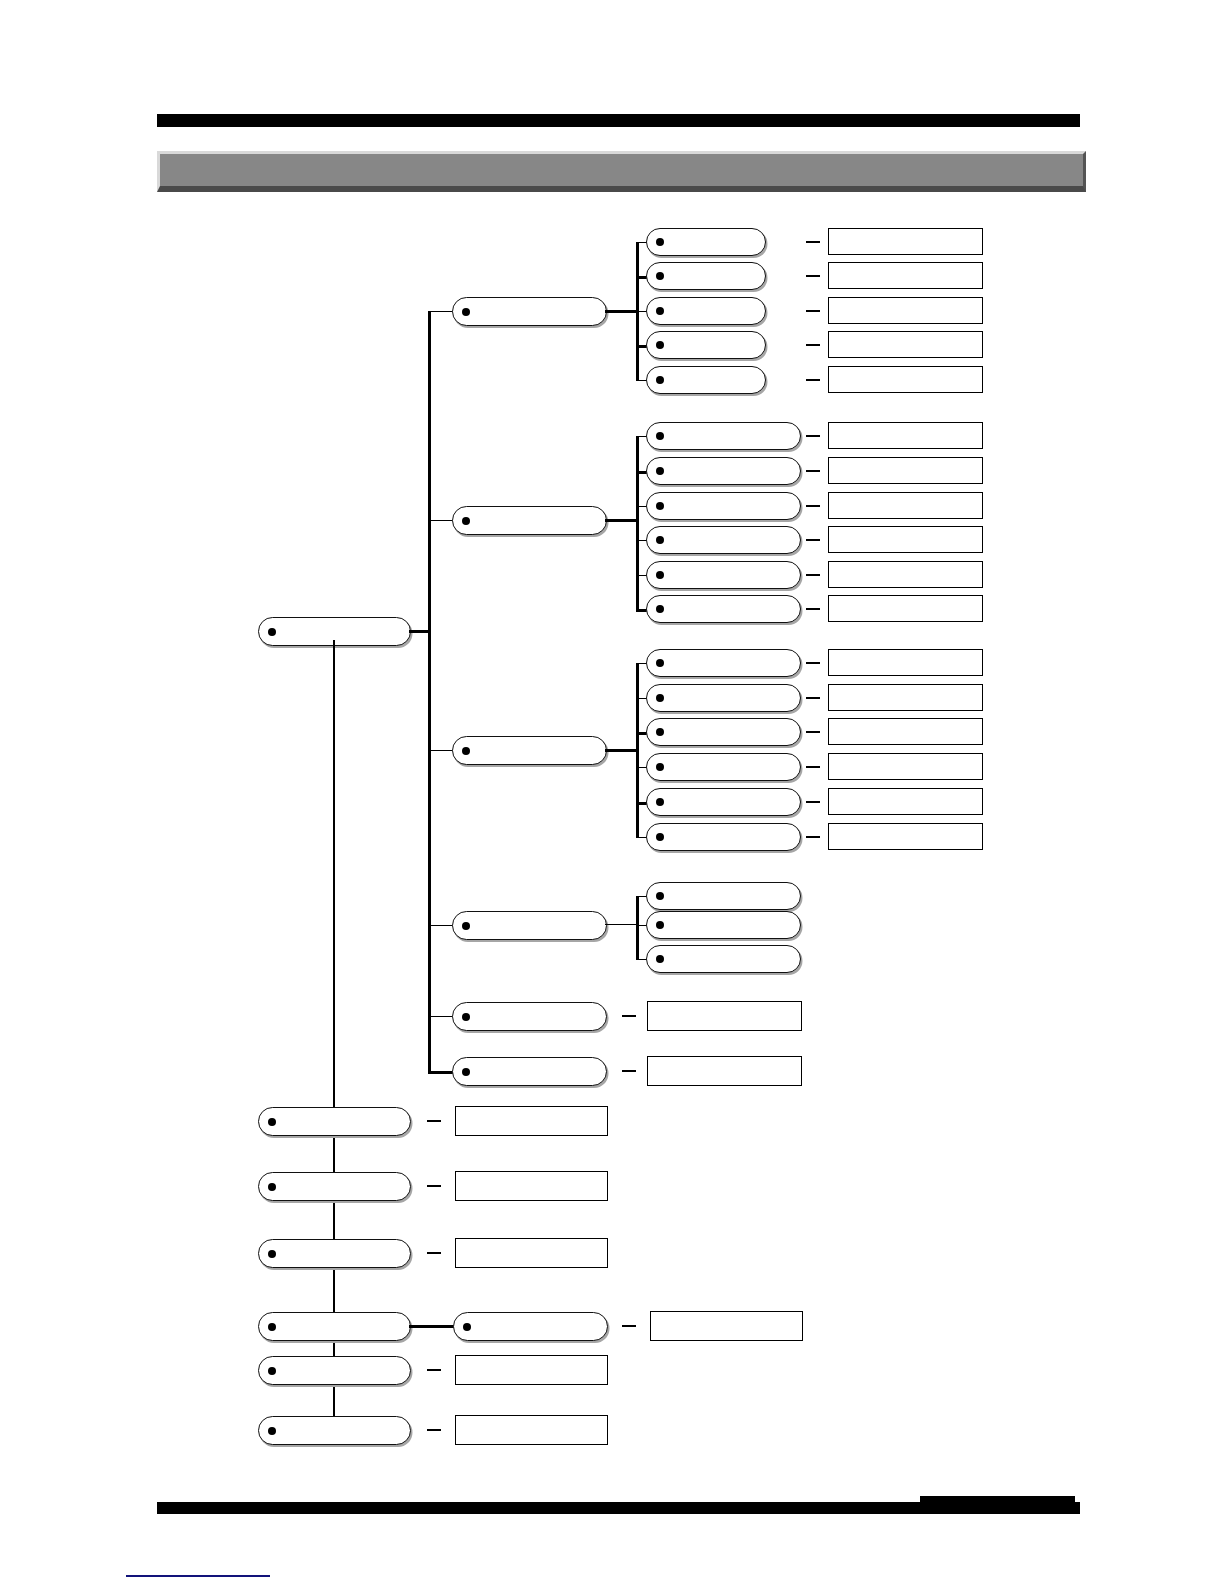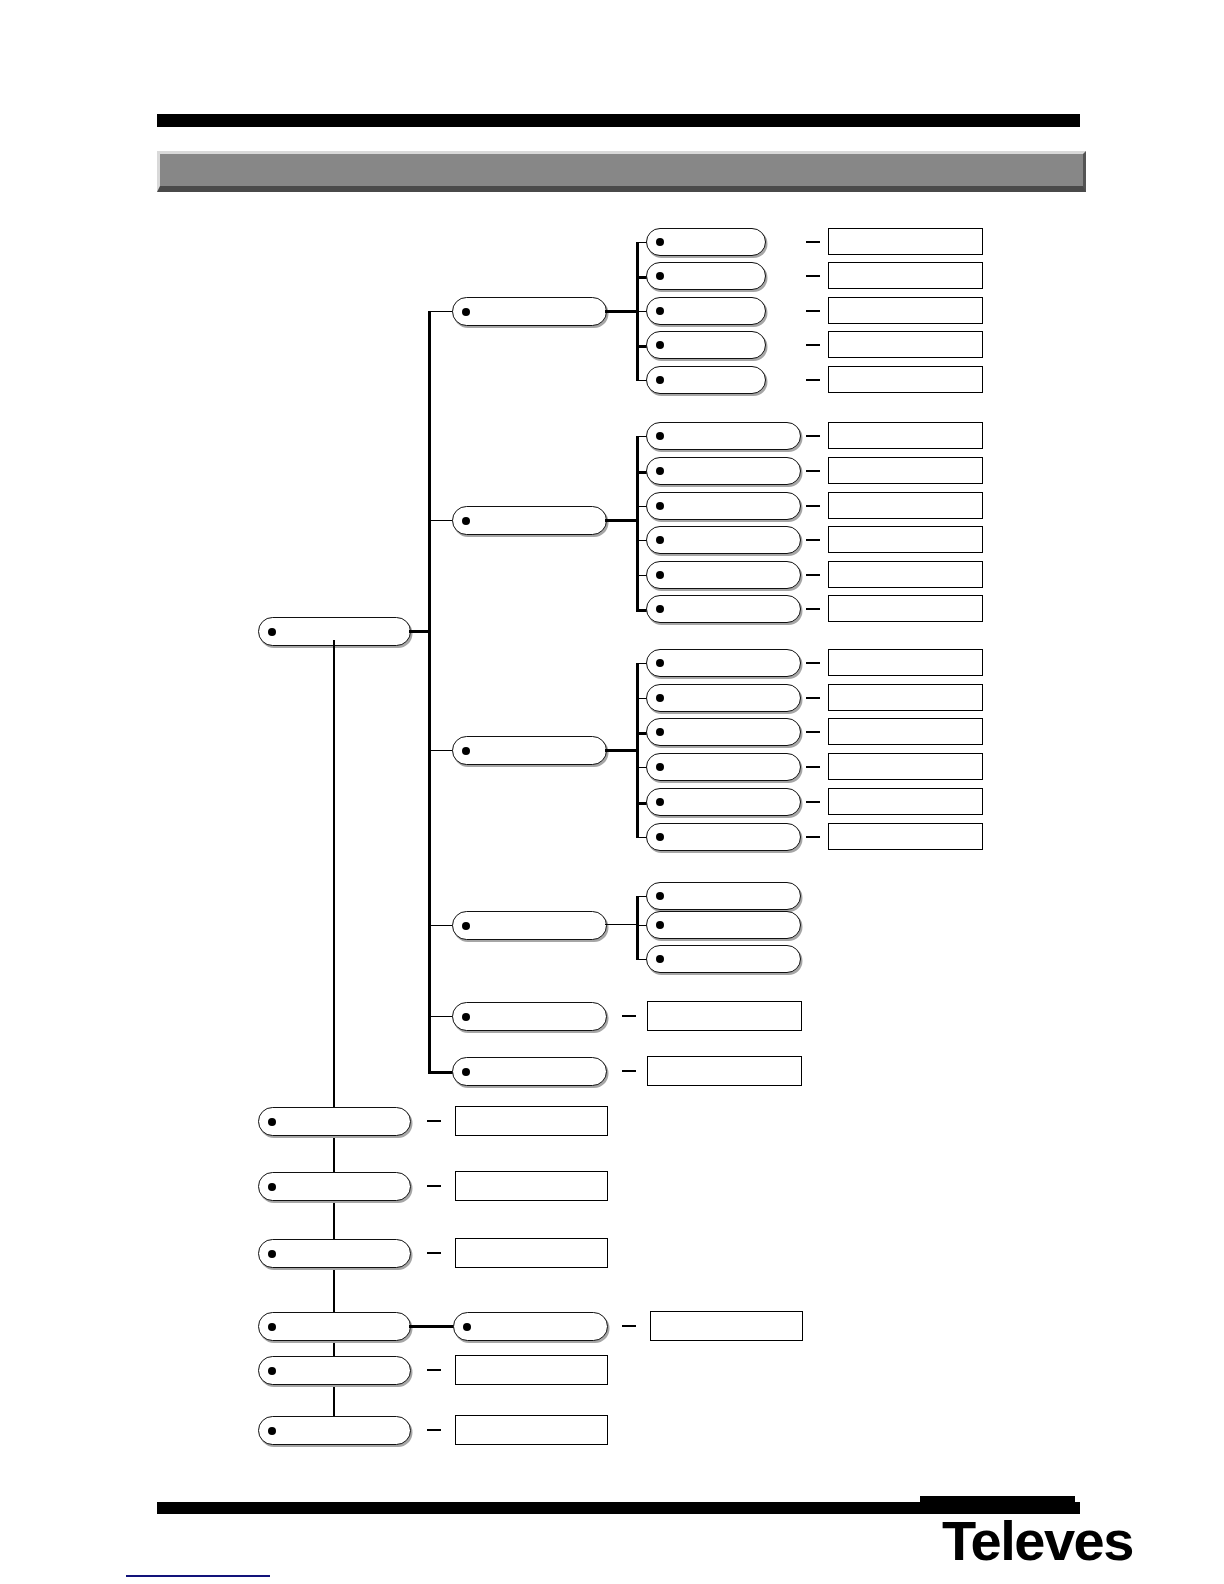--- a/index.html
+++ b/index.html
@@ -449,18 +449,17 @@
   </div>
   <div class="dash" style="left:427px; top:1429px;"></div>
   <div class="valuebox" style="left:455px; top:1415px; width:153px; height:30px;">
     <span class="box-label"></span>
   </div>
 
   <div class="rule-black" style="left:157px; top:1502px; width:923px; height:12px;"></div>
 
   <div class="logo" style="left:920px; top:1496px;">
     <div class="logo-bar"></div>
-    <div class="logo-word">Televes</div>
   </div>
 
   <div class="footnote-rule" style="left:126px; top:1575px; width:144px;"></div>
 
 </div>
 
 </body></html>

